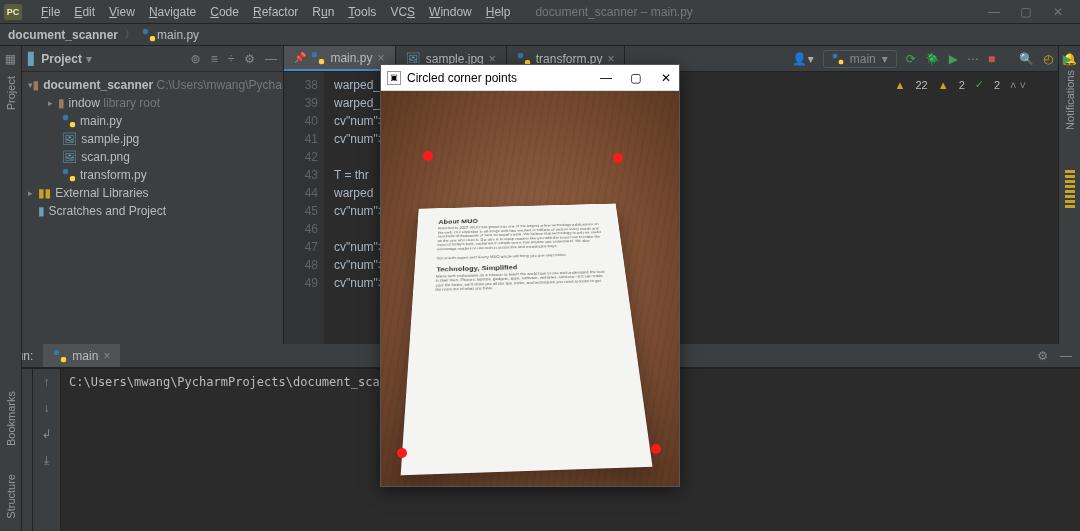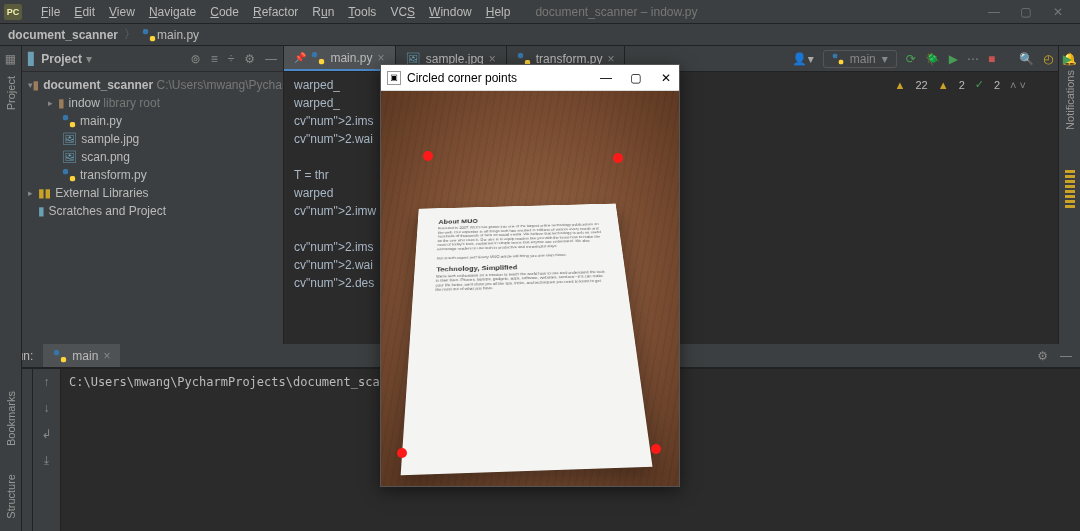--- a/index.html
+++ b/index.html
@@ -105,21 +105,21 @@
   <span class="menu-item"><u>E</u>dit</span>
   <span class="menu-item"><u>V</u>iew</span>
   <span class="menu-item"><u>N</u>avigate</span>
   <span class="menu-item"><u>C</u>ode</span>
   <span class="menu-item"><u>R</u>efactor</span>
   <span class="menu-item">R<u>u</u>n</span>
   <span class="menu-item"><u>T</u>ools</span>
   <span class="menu-item">VC<u>S</u></span>
   <span class="menu-item"><u>W</u>indow</span>
   <span class="menu-item"><u>H</u>elp</span>
-  <span class="title-proj">document_scanner – indow.py</span>
+  <span class="title-proj">document_scanner – main.py</span>
   <div class="win-controls">
     <span>—</span>
     <span>▢</span>
     <span>✕</span>
   </div>
 </div>
 
 <div class="breadcrumb">
   <span class="bc-item"><b>document_scanner</b></span>
   <span class="bc-sep">〉</span>
@@ -236,20 +236,34 @@
       <div class="tab">
         <svg class="py-icon" viewBox="0 0 16 16">
             <rect x="1" y="1" width="6" height="6" rx="2" fill="#3776ab"></rect>
             <rect x="9" y="9" width="6" height="6" rx="2" fill="#ffd43b"></rect>
           </svg>
         <span>transform.py</span>
         <span style="color:#888;">×</span>
       </div>
     </div>
     <div class="editor-body">
+      <div class="gutter-nums" id="gutter">
+          <div>38</div>
+          <div>39</div>
+          <div>40</div>
+          <div>41</div>
+          <div>42</div>
+          <div>43</div>
+          <div>44</div>
+          <div>45</div>
+          <div>46</div>
+          <div>47</div>
+          <div>48</div>
+          <div>49</div>
+        </div>
       <div class="code" id="code"><div class="codeline">warped_                                 , <span class="&lt;span">"num"</span>&gt;2) * ratio)</div><div class="codeline">warped_                                 R<span class="&lt;span">"num"</span>&gt;2GRAY)</div><div class="codeline">cv<span class="&lt;span">"num"</span>&gt;2.ims                                 , <span class="nm">height</span>=<span class="&lt;span">"num"</span>&gt;650))</div><div class="codeline">cv<span class="&lt;span">"num"</span>&gt;2.wai</div><div class="codeline"></div><div class="codeline">T = thr                                 <span class="nm">od</span>=<span class="str">"gaussian"</span>)</div><div class="codeline">warped </div><div class="codeline">cv<span class="&lt;span">"num"</span>&gt;2.imw</div><div class="codeline"></div><div class="codeline">cv<span class="&lt;span">"num"</span>&gt;2.ims                                 <span class="nm">ed</span>, <span class="nm">height</span>=<span class="&lt;span">"num"</span>&gt;650))</div><div class="codeline">cv<span class="&lt;span">"num"</span>&gt;2.wai</div><div class="codeline">cv<span class="&lt;span">"num"</span>&gt;2.des</div></div>
       <div class="code-status">
         <span class="tri-y">▲</span>
           <span>22</span>
         <span class="tri-y">▲</span>
           <span>2</span>
         <span class="tri-chk">✓</span>
           <span>2</span>
         <span style="color:#888;">˄ ˅</span>
       </div>

